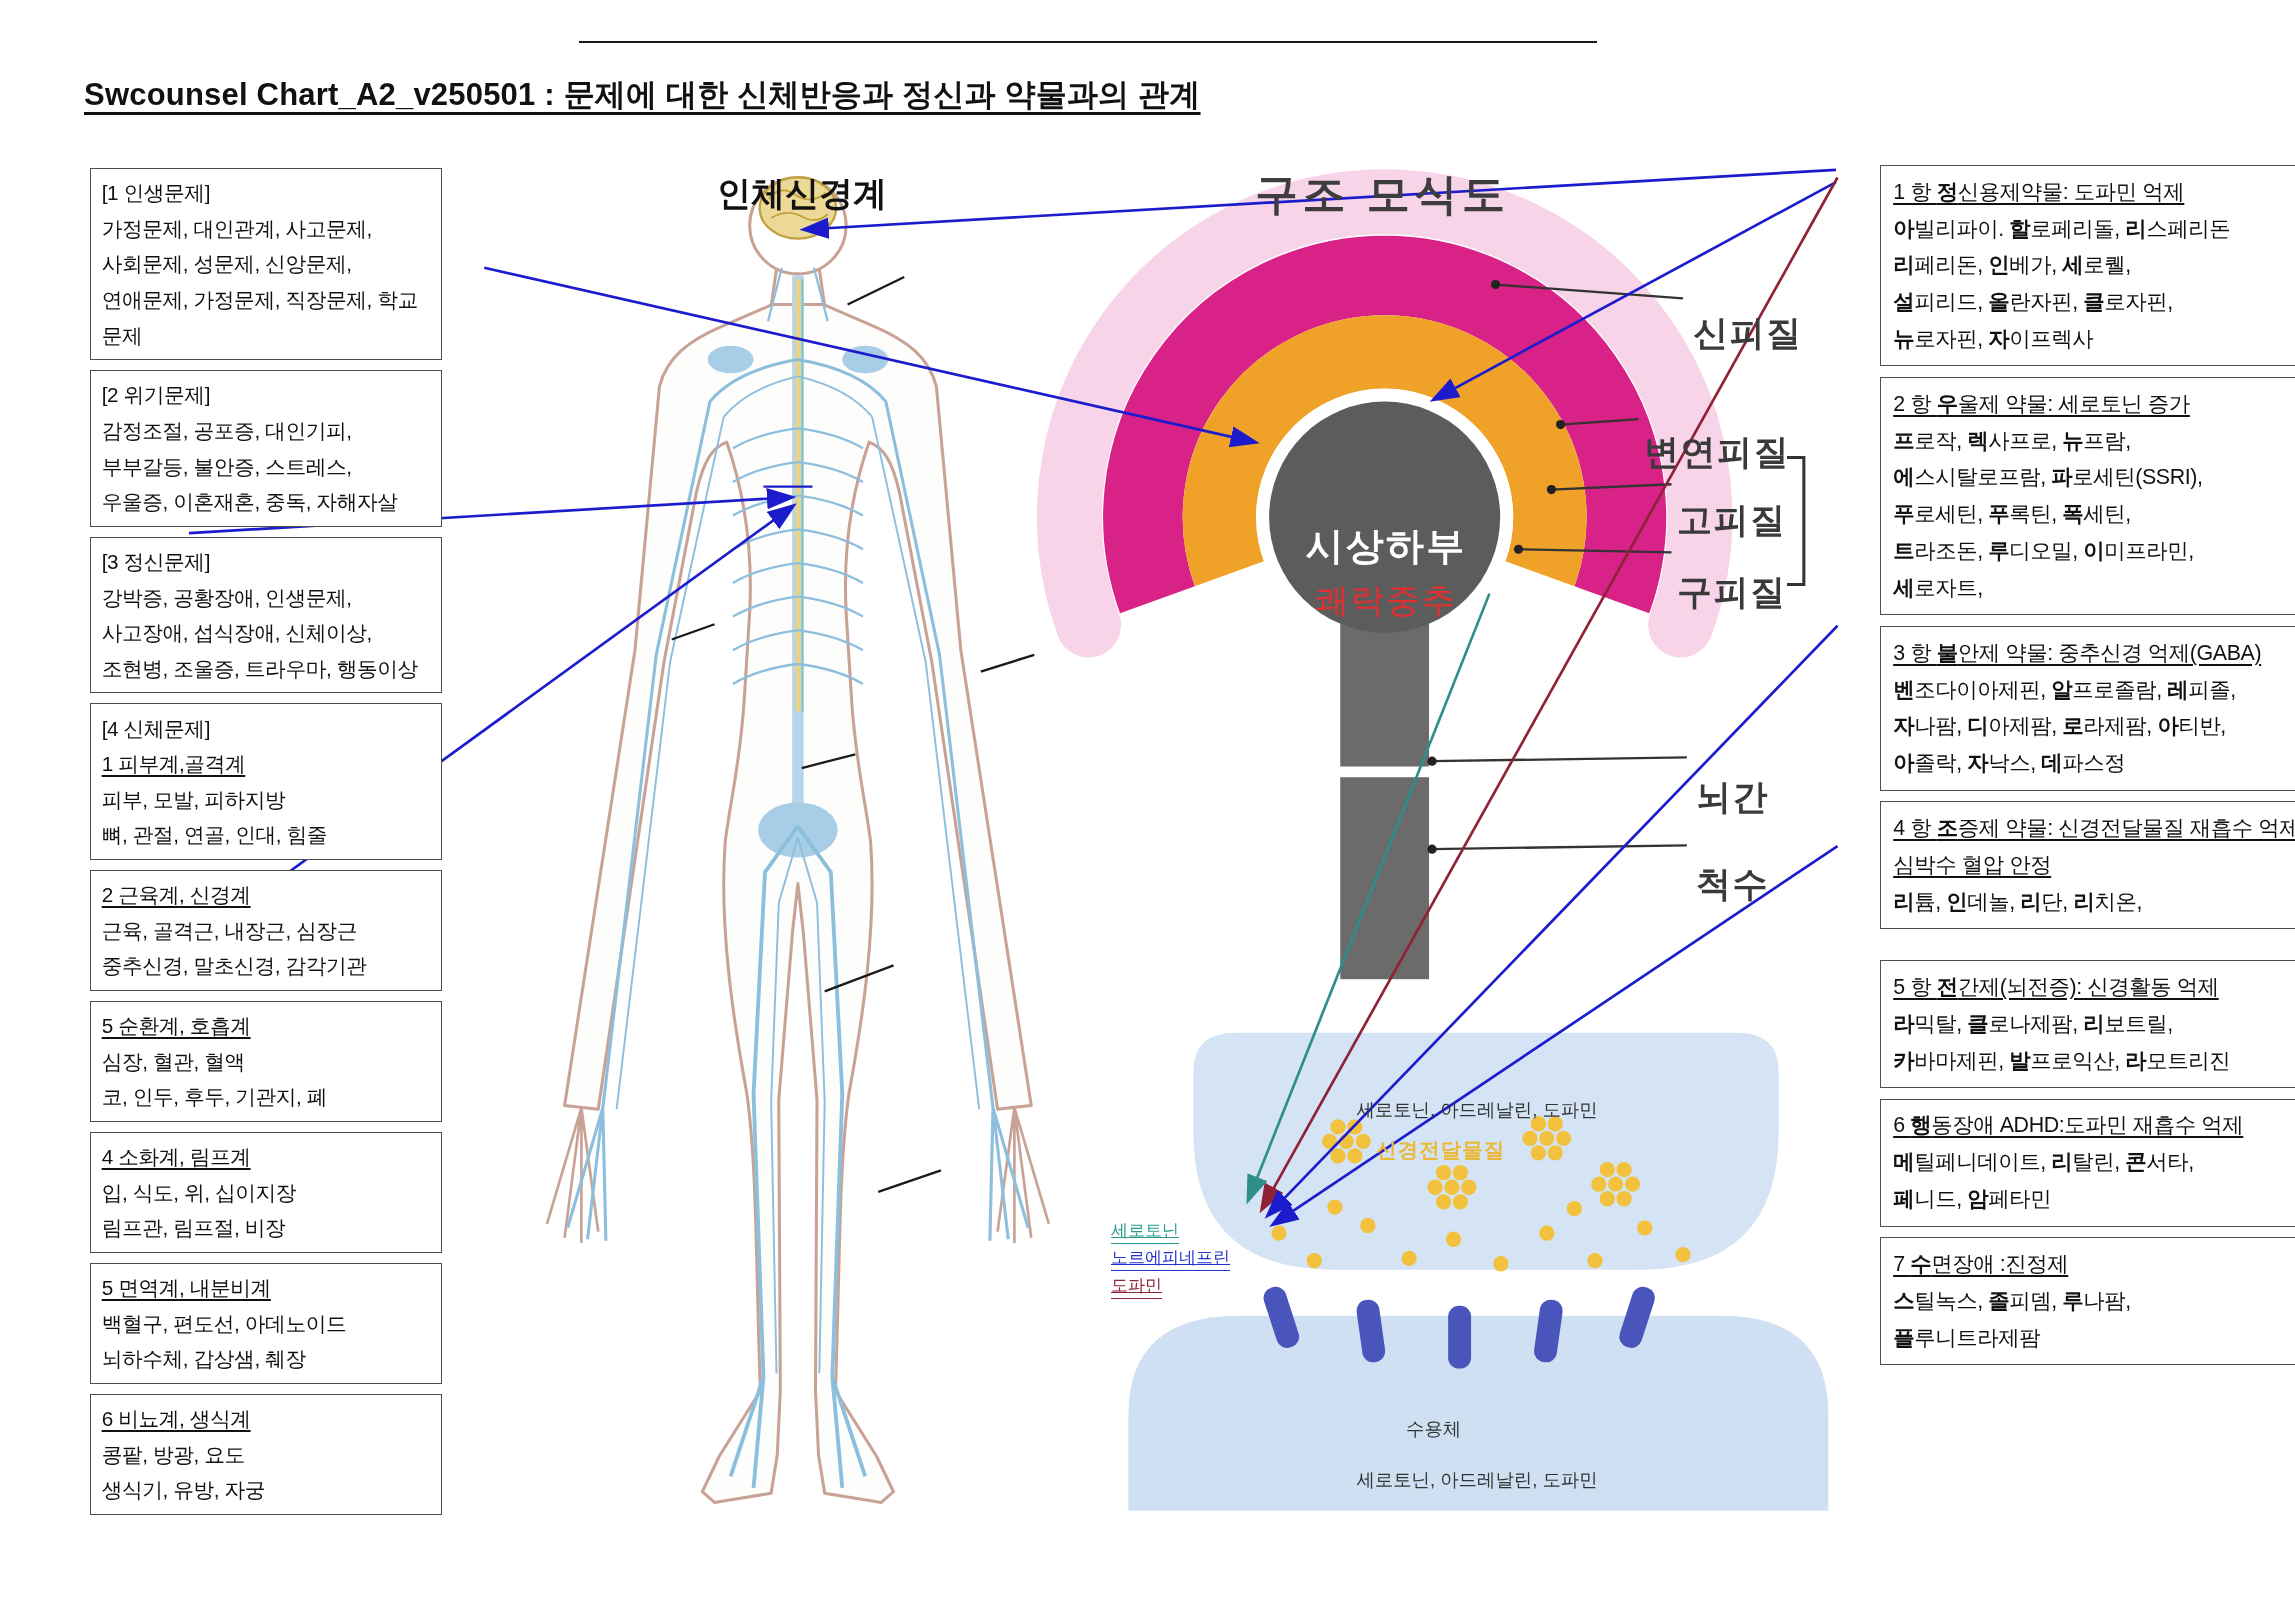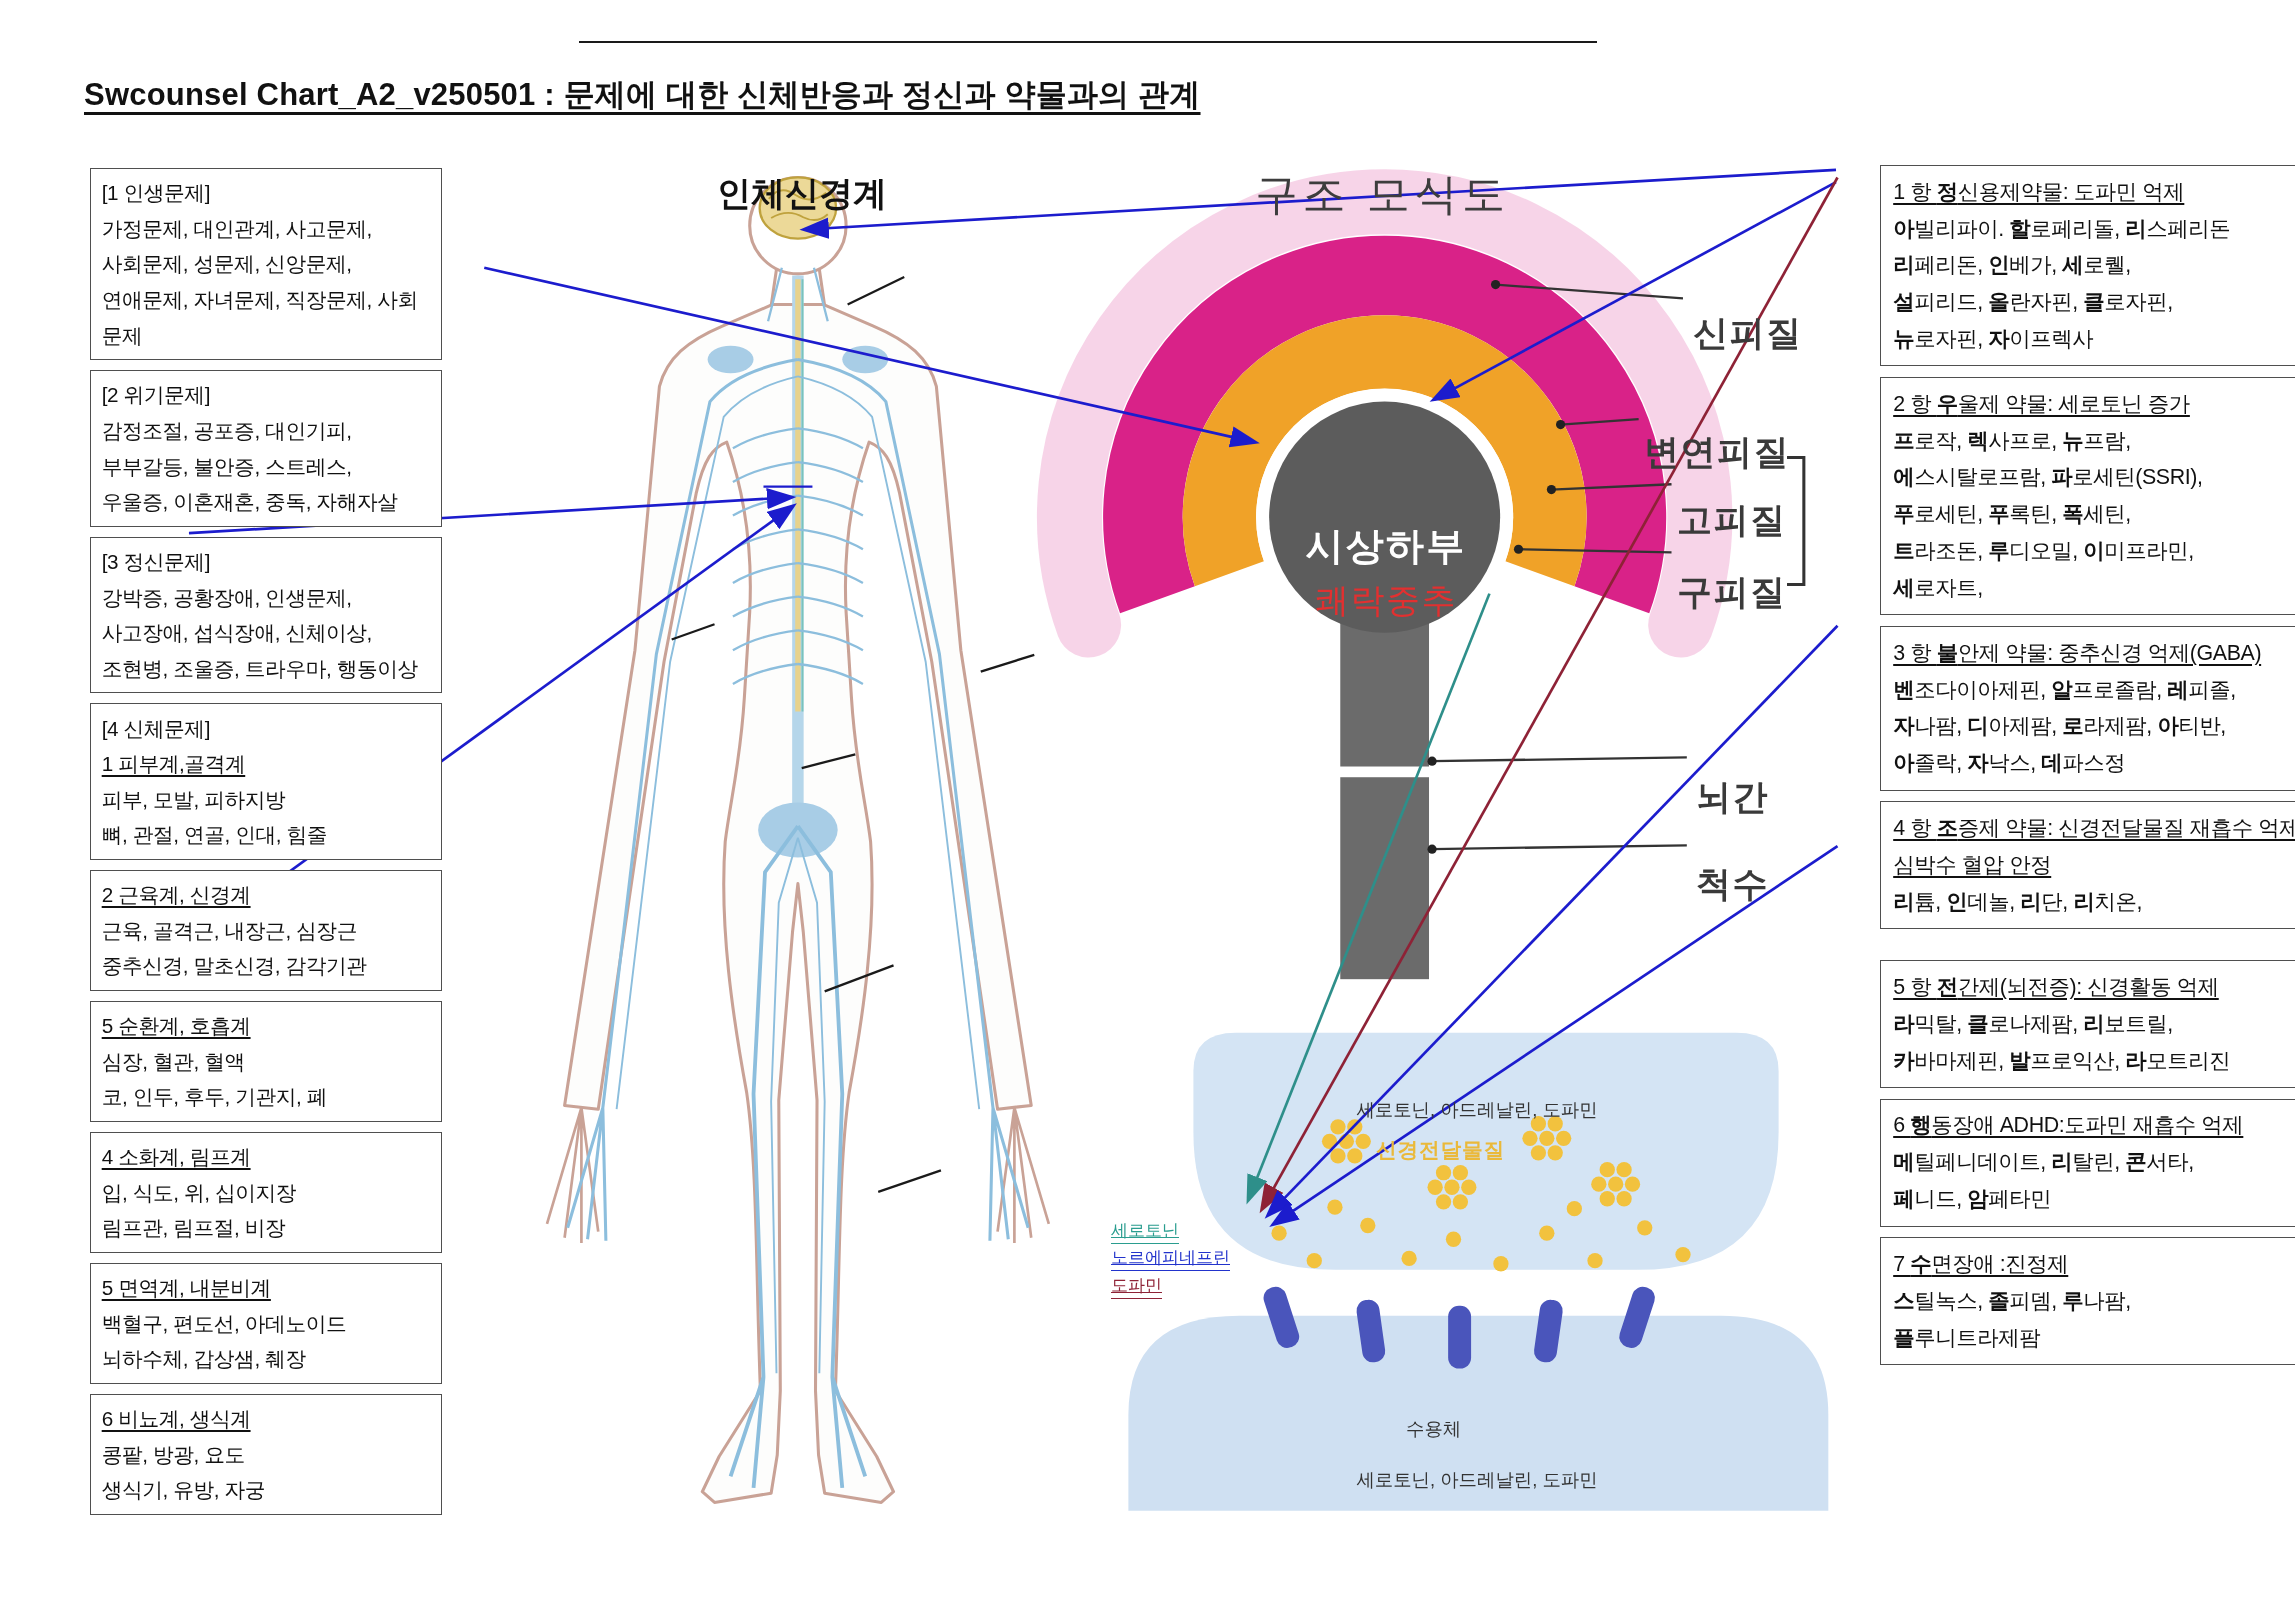--- a/index.html
+++ b/index.html
@@ -12,21 +12,21 @@
   .lbox{border:1.5px solid #4f4f4f;padding:6.1px 10.7px;margin-bottom:10px;font-size:20.7px;line-height:1.72;letter-spacing:-0.4px;background:#fff;}
   .lsub{text-decoration:underline;text-underline-offset:3.8px;}
   
   #right-col{left:1836px;top:129px;width:450px;padding-left:44px;}
   .rbox{border:1.5px solid #4f4f4f;padding:7.7px 12.2px;margin-bottom:10.7px;font-size:21.4px;line-height:1.72;letter-spacing:-0.4px;background:#fff;}
   .rbox:nth-child(4){min-height:107px;margin-bottom:31px;}
   .rtitle{text-decoration:underline;text-underline-offset:3.8px;}
   .rbox b,.rtitle b{font-weight:700;}
   
   #body-title{left:687px;top:135px;width:230px;text-align:center;font-size:34px;font-weight:700;}
-  #brain-title{left:1255px;top:130px;font-size:43px;font-weight:400;color:#3d3d3d;letter-spacing:4.6px;}
+  #brain-title{left:1255px;top:130px;font-size:43px;font-weight:700;color:#3d3d3d;letter-spacing:4.6px;}
   
   .brain-label{font-size:35px;font-weight:700;color:#3a3a3a;letter-spacing:1.5px;}
   #lbl-neocortex{left:1693px;top:274px;}
   #lbl-limbic{left:1644px;top:393px;}
   #lbl-paleo{left:1677px;top:461px;}
   #lbl-archi{left:1677px;top:533px;}
   #lbl-brainstem{left:1696px;top:738px;}
   #lbl-spinal{left:1696px;top:825px;}
   #lbl-hypothalamus{left:1275px;top:485px;width:222px;text-align:center;color:#fff;font-size:38px;font-weight:700;letter-spacing:2.3px;}
   #lbl-pleasure{left:1275px;top:542px;width:222px;text-align:center;color:#e23030;font-size:34px;font-weight:500;letter-spacing:1.5px;}
@@ -197,21 +197,21 @@
 </svg>
 
 <div class="abs" id="top-rule"></div>
 <div class="abs" id="chart-title">Swcounsel Chart_A2_v250501 : 문제에 대한 신체반응과 정신과 약물과의 관계</div>
 
 <div class="abs" id="left-col">
     <div class="lbox">
       <div class="lhead">[1 인생문제]</div>
       <div class="lline">가정문제, 대인관계, 사고문제,</div>
       <div class="lline">사회문제, 성문제, 신앙문제,</div>
-      <div class="lline">연애문제, 자녀문제, 직장문제, 사회문제</div>
+      <div class="lline">연애문제, 가정문제, 직장문제, 학교문제</div>
     </div>
     <div class="lbox">
       <div class="lhead">[2 위기문제]</div>
       <div class="lline">감정조절, 공포증, 대인기피,</div>
       <div class="lline">부부갈등, 불안증, 스트레스,</div>
       <div class="lline">우울증, 이혼재혼, 중독, 자해자살</div>
     </div>
     <div class="lbox">
       <div class="lhead">[3 정신문제]</div>
       <div class="lline">강박증, 공황장애, 인생문제,</div>

